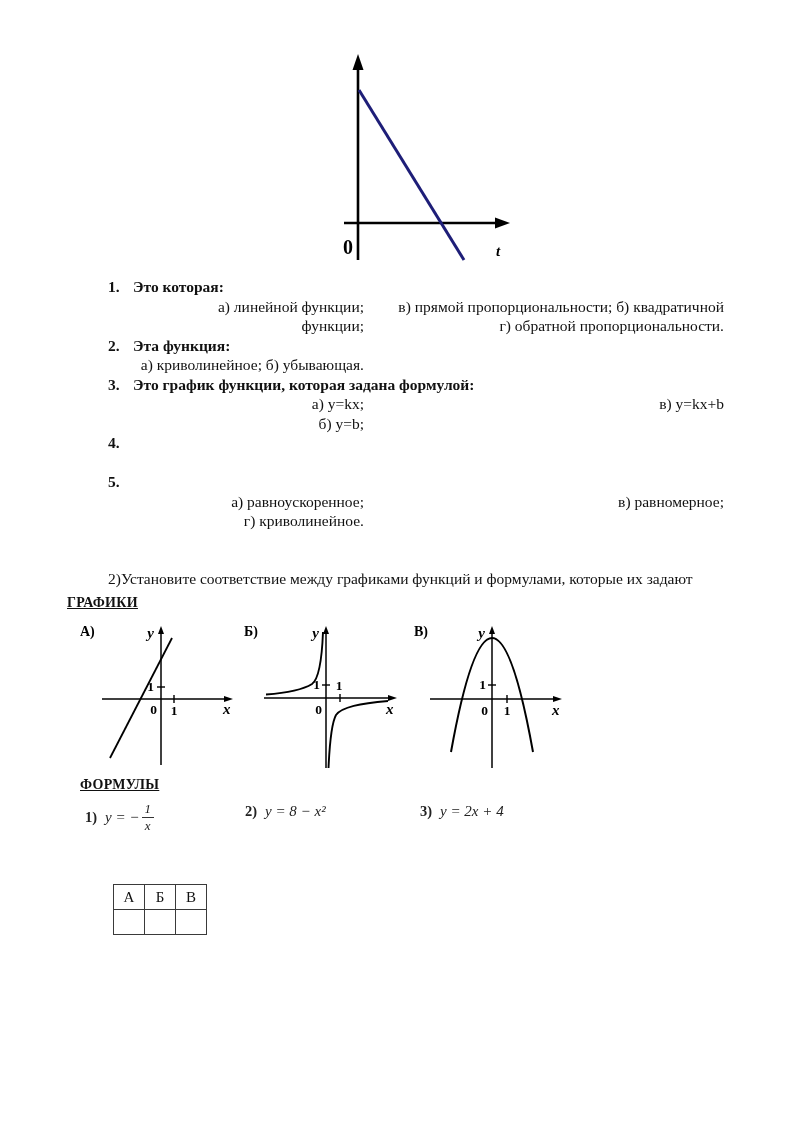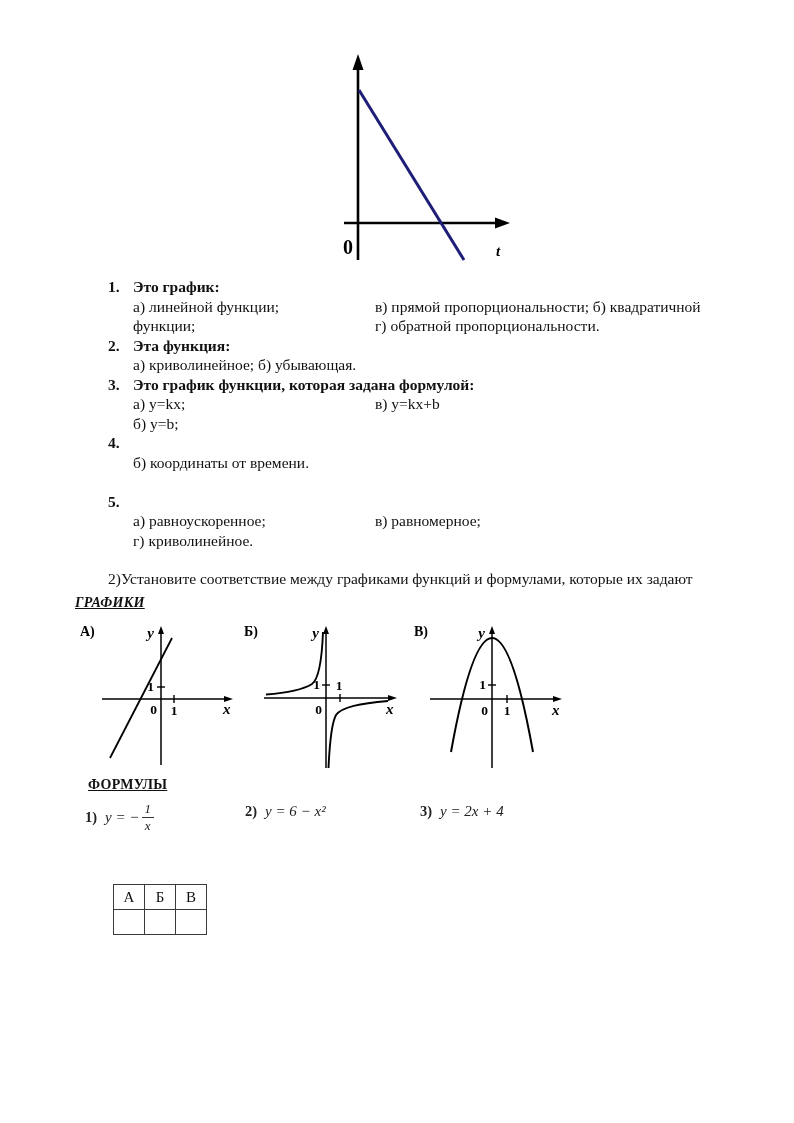--- a/index.html
+++ b/index.html
@@ -10,21 +10,21 @@
     color:#111;
     position:relative;
     overflow:hidden;
   }
   .abs{position:absolute;}
 
   
   .quiz{left:108px;top:277px;width:616px;font-size:15.5px;line-height:19.5px;}
   .q-head{display:flex;font-weight:bold;}
   .q-num{width:25px;flex:0 0 25px;}
-  .q-rows{margin-left:25px;}
+  .q-rows{margin-left:14px;text-align:right;}
   .q-row{display:grid;grid-template-columns:242px 1fr;}
   .gap-before{margin-top:19.5px;}
 
   
   .task2{left:108px;top:570px;width:640px;font-size:15.5px;}
 
   
   .sec-head{font-weight:bold;text-decoration:underline;font-size:14px;letter-spacing:.3px;}
 
   
@@ -63,21 +63,21 @@
     <text x="3" y="206" font-size="20" font-weight="bold">0</text>
     <text x="156" y="208" class="ax-var" font-size="19">t</text>
   </svg>
 </div>
 
 <div class="abs quiz">
 
   <div>
     <div class="q-head">
       <span class="q-num">1.</span>
-      <span>Это график:</span>
+      <span>Это которая:</span>
     </div>
     <div class="q-rows">
       <div class="q-row">
         <span>а) линейной функции;</span>
         <span>в) прямой пропорциональности; б) квадратичной</span>
       </div>
       <div class="q-row">
         <span>функции;</span>
         <span>г) обратной пропорциональности.</span>
       </div>
@@ -114,24 +114,20 @@
   </div>
 
   <div>
     <div class="q-head">
       <span class="q-num">4.</span>
     </div>
     <div class="q-rows">
       <div class="q-row">
         <span></span>
       </div>
-      <div class="q-row">
-        <span>б) координаты от времени.</span>
-        <span></span>
-      </div>
     </div>
   </div>
 
   <div class="gap-before">
     <div class="q-head">
       <span class="q-num">5.</span>
     </div>
     <div class="q-rows">
       <div class="q-row">
         <span>а) равноускоренное;</span>
@@ -140,21 +136,21 @@
       <div class="q-row">
         <span>г) криволинейное.</span>
       </div>
     </div>
   </div>
 
 </div>
 
 <div class="abs task2">2)Установите соответствие между графиками функций и формулами, которые их задают</div>
 
-<div class="abs sec-head" style="left:75px;top:595px;font-style:italic;">ГРАФИКИ</div>
+<div class="abs sec-head" style="left:67px;top:595px;">ГРАФИКИ</div>
 
 <div class="abs" style="left:78px;top:622px;width:178px;height:148px;">
   <svg width="178" height="148" viewBox="0 0 178 148">
     <text x="2" y="14" font-size="14" font-weight="bold">А)</text>
     <line x1="83" y1="8" x2="83" y2="143" stroke="#000" stroke-width="1.5"></line>
     <polygon points="80,12 86,12 83,4" fill="#000"></polygon>
     <line x1="24" y1="77" x2="150" y2="77" stroke="#000" stroke-width="1.5"></line>
     <polygon points="146,74 146,80 155,77" fill="#000"></polygon>
     <line x1="79" y1="65" x2="87" y2="65" stroke="#000" stroke-width="1.4"></line>
     <line x1="96" y1="73" x2="96" y2="81" stroke="#000" stroke-width="1.4"></line>
@@ -197,34 +193,34 @@
     <line x1="95" y1="73" x2="95" y2="81" stroke="#000" stroke-width="1.4"></line>
     <path d="M39,130 Q80,-98 121,130" fill="none" stroke="#000" stroke-width="2"></path>
     <text x="73" y="16" text-anchor="end" class="ax-var">у</text>
     <text x="140" y="93" class="ax-var">x</text>
     <text x="76" y="93" text-anchor="end" class="ax-num">0</text>
     <text x="74" y="67" text-anchor="end" class="ax-num">1</text>
     <text x="95" y="93" text-anchor="middle" class="ax-num">1</text>
   </svg>
 </div>
 
-<div class="abs sec-head" style="left:88px;top:777px;">ФОРМУЛЫ</div>
+<div class="abs sec-head" style="left:80px;top:777px;">ФОРМУЛЫ</div>
 
 <div class="abs formula-item" style="left:85px;top:802px;">
   <span class="f-num">1)</span>
   <span class="f-body">y = −</span>
   <span class="frac f-body">
     <span class="num">1</span>
     <span class="den">x</span>
   </span>
 </div>
 
 <div class="abs formula-item" style="left:245px;top:803px;">
   <span class="f-num">2)</span>
-  <span class="f-body">y = 6 − x²</span>
+  <span class="f-body">y = 8 − x²</span>
 </div>
 
 <div class="abs formula-item" style="left:420px;top:803px;">
   <span class="f-num">3)</span>
   <span class="f-body">y = 2x + 4</span>
 </div>
 
 <table class="abs ans-table" style="left:113px;top:884px;">
   <tbody>
     <tr>

